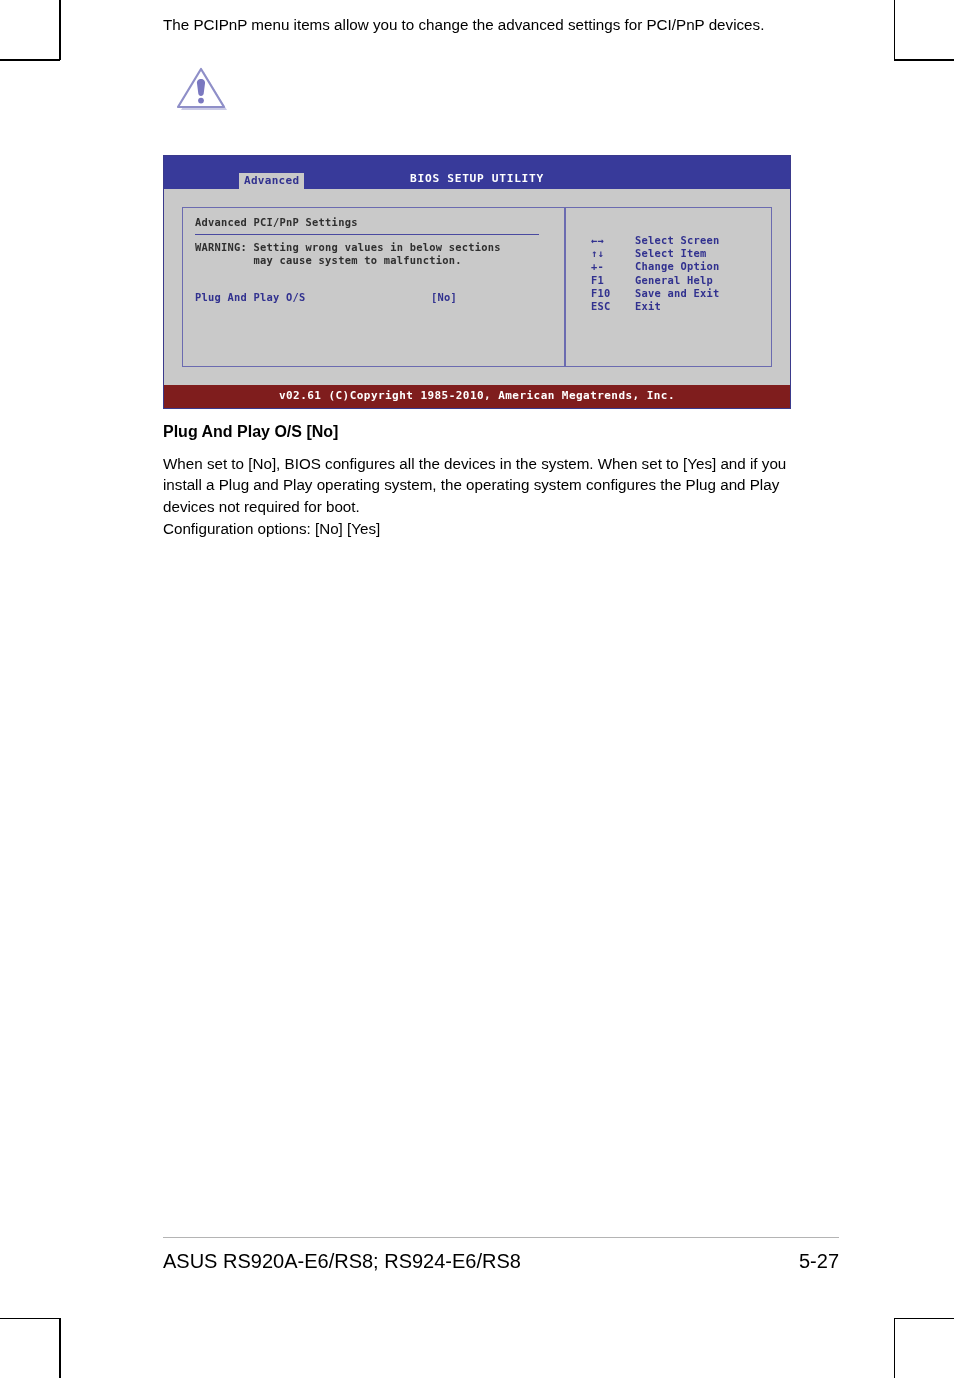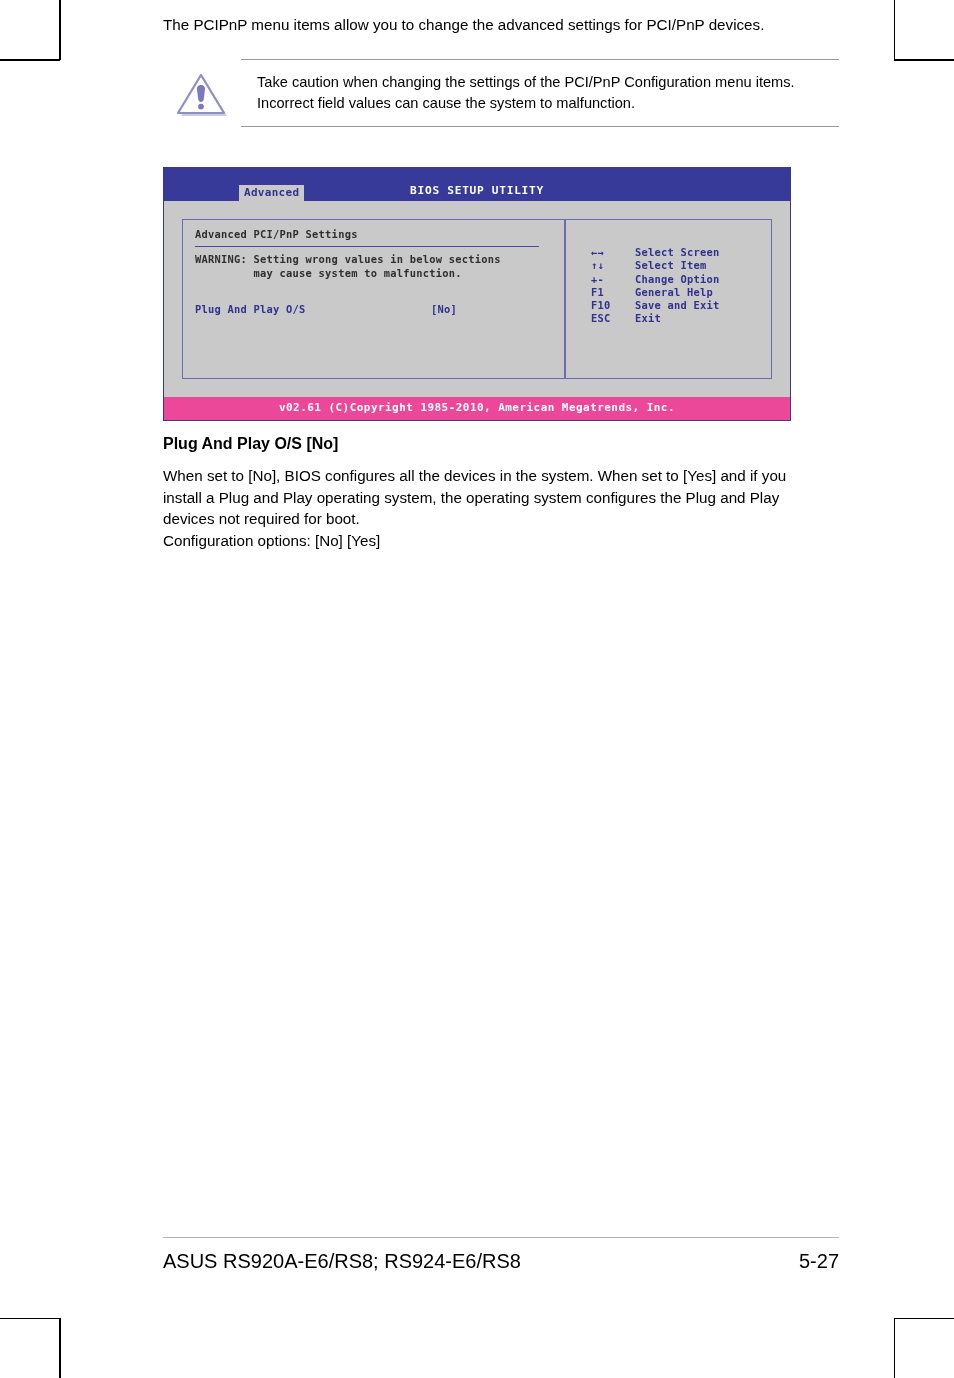--- a/index.html
+++ b/index.html
@@ -188,21 +188,21 @@
     margin-top: 18px;
     padding-left: 13px;
   }
   .key-row {
     display: flex;
     white-space: pre;
   }
   .key-name { width: 44px; flex: none; }
 
   .bios-footer {
-    background: #ec4899;
+    background: #7f1d1d;
     color: #ffffff;
     font-weight: bold;
     text-align: center;
     font-size: 11px;
     padding: 4px 0 5px 0;
     letter-spacing: 0.45px;
   }
 
   
   .sub-head {
@@ -249,21 +249,20 @@
 
   <div class="note">
     <div class="note-icon">
       <svg width="56" height="50" viewBox="0 0 56 50">
         <path d="M30 7 L53 45 L7 45 Z" fill="#b9b9dd" opacity="0.75"></path>
         <path d="M27 4 L50 42 L4 42 Z" fill="#ffffff" stroke="#8f8fc8" stroke-width="2.2" stroke-linejoin="round"></path>
         <path d="M27 14 C29.6 14 31.4 16 31 18.6 L29.7 28.5 C29.5 30 28.4 30.9 27 30.9 C25.6 30.9 24.5 30 24.3 28.5 L23 18.6 C22.6 16 24.4 14 27 14 Z" fill="#7a78c0"></path>
         <circle cx="27" cy="35.6" r="2.9" fill="#7a78c0"></circle>
       </svg>
     </div>
-    <div class="note-body">Take caution when changing the settings of the PCI/PnP Configuration menu items. Incorrect field values can cause the system to malfunction.</div>
   </div>
 
   <div class="bios">
 
     <div class="bios-titlebar">
       <div class="bios-title">BIOS SETUP UTILITY</div>
       <div class="bios-tab">Advanced</div>
     </div>
 
     <div class="bios-main">

